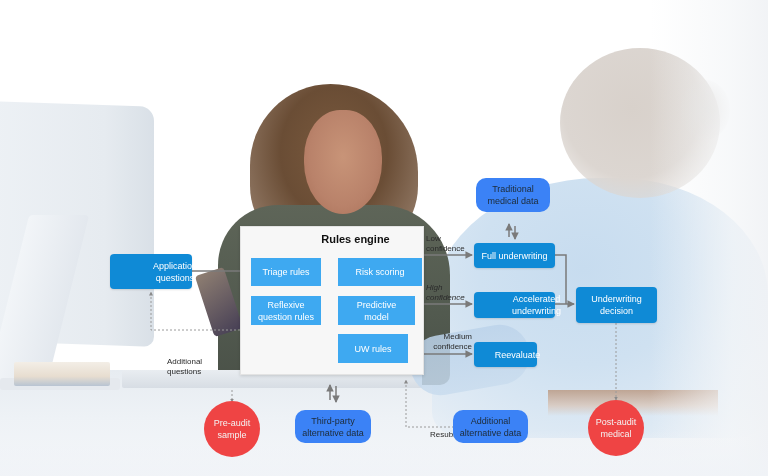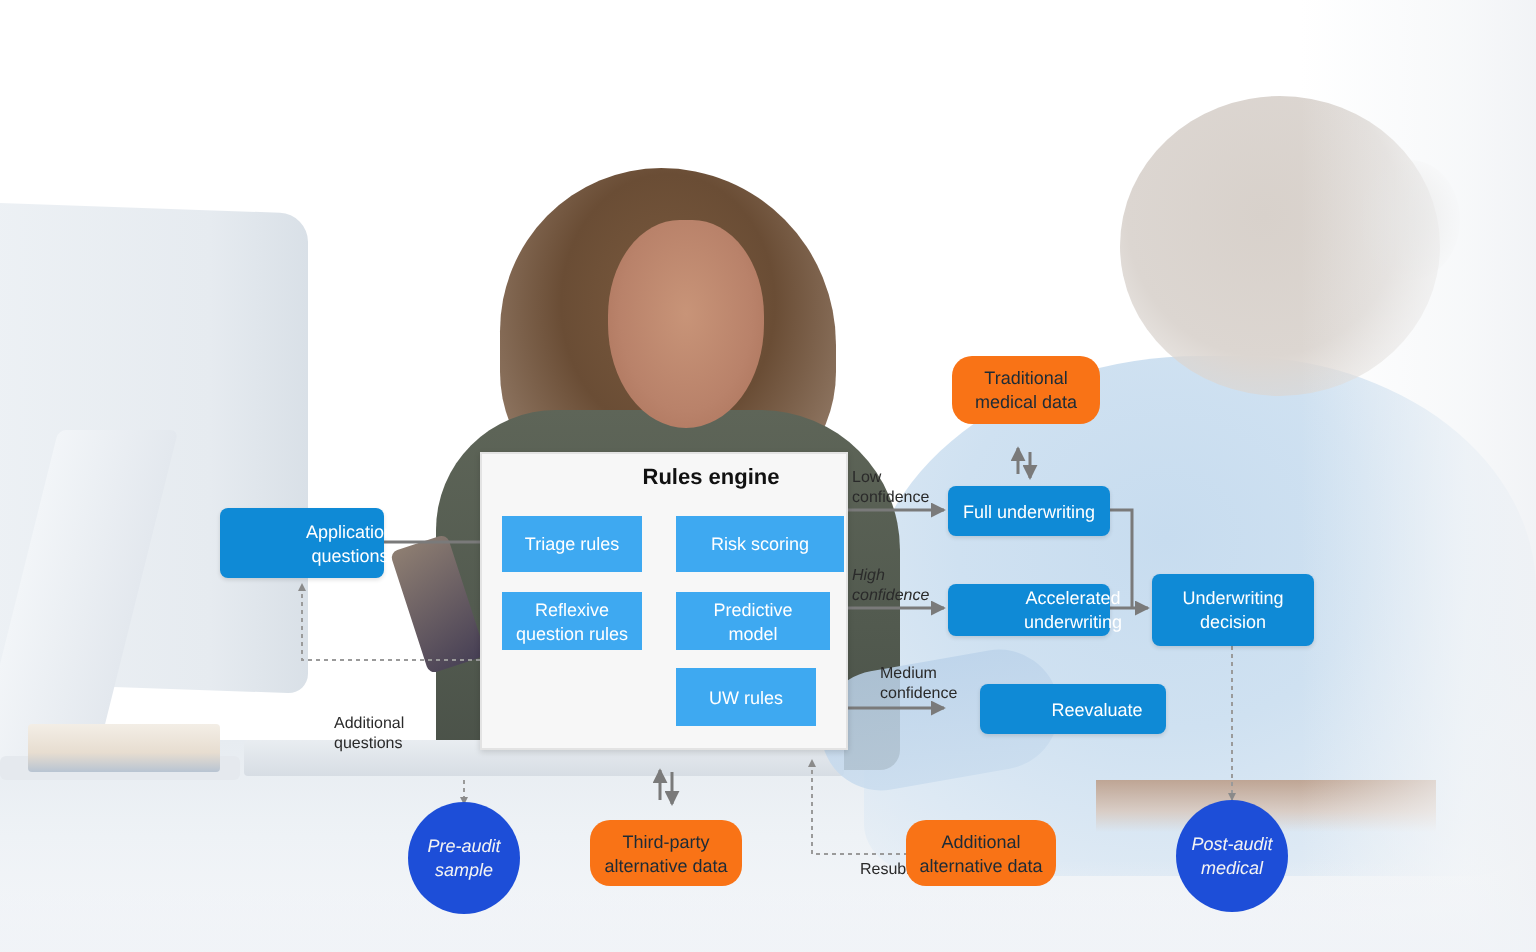--- a/index.html
+++ b/index.html
@@ -97,22 +97,22 @@
   }
 
   
   .node {
     position: absolute; display: flex; align-items: center; justify-content: center;
     text-align: center; font-size: 9px; line-height: 12px; color: #ffffff;
     border-radius: 4px;
   }
   .node.primary { background: #0f8ad6; box-shadow: 0 1px 2px rgba(0,0,0,.12); }
   .node.inner   { background: #3ea9f1; border-radius: 0; }
-  .node.data    { background: #f97316; color: #1d2b36; border-radius: 10px; }
-  .node.circle  { background: #1d4ed8; border-radius: 50%; color: #f3f3f3; font-style: italic; }
+  .node.data    { background: #3b82f6; color: #1d2b36; border-radius: 10px; }
+  .node.circle  { background: #ef4444; border-radius: 50%; color: #f3f3f3; }
 
   .engine {
     position: absolute; left: 240px; top: 226px; width: 184px; height: 149px;
     background: #f7f7f7; border: 1px solid #e3e3e3;
     box-shadow: 0 1px 3px rgba(0,0,0,.15);
   }
   .engine-title {
     position: absolute; left: 0; top: 6px; width: 100%; text-align: center;
     font-size: 11px; font-weight: bold; color: #111111; padding-left: 47px;
   }
@@ -204,33 +204,33 @@
 </div>
 <div class="node inner" style="left:338px;top:296px;width:77px;height:29px;">
   <span style="width:54px;">Predictive model</span>
 </div>
 <div class="node inner" style="left:338px;top:334px;width:70px;height:29px;">
   <span>UW rules</span>
 </div>
 
 <div class="label" style="left:426px;top:234px;width:46px;white-space:normal;">Low confidence</div>
 <div class="label" style="left:426px;top:283px;width:46px;white-space:normal;font-style:italic;">High confidence</div>
-<div class="label" style="left:440px;top:332px;width:46px;white-space:normal;">Medium confidence</div>
+<div class="label" style="left:426px;top:332px;width:46px;white-space:normal;text-align:right;">Medium confidence</div>
 
 <div class="node data" style="left:476px;top:178px;width:74px;height:34px;">
   <span style="width:60px;">Traditional medical data</span>
 </div>
 
 <div class="node primary" style="left:474px;top:243px;width:81px;height:25px;">
   <span>Full underwriting</span>
 </div>
 <div class="node primary" style="left:474px;top:292px;width:81px;height:26px;">
   <span style="width:64px;margin-left:44px;">Accelerated underwriting</span>
 </div>
-<div class="node primary" style="left:490px;top:342px;width:93px;height:25px;padding-left:24px;">
+<div class="node primary" style="left:474px;top:342px;width:63px;height:25px;padding-left:24px;">
   <span>Reevaluate</span>
 </div>
 
 <div class="node primary" style="left:576px;top:287px;width:81px;height:36px;">
   <span style="width:66px;">Underwriting decision</span>
 </div>
 
 <div class="node data" style="left:295px;top:410px;width:76px;height:33px;">
   <span style="width:72px;">Third-party alternative data</span>
 </div>

